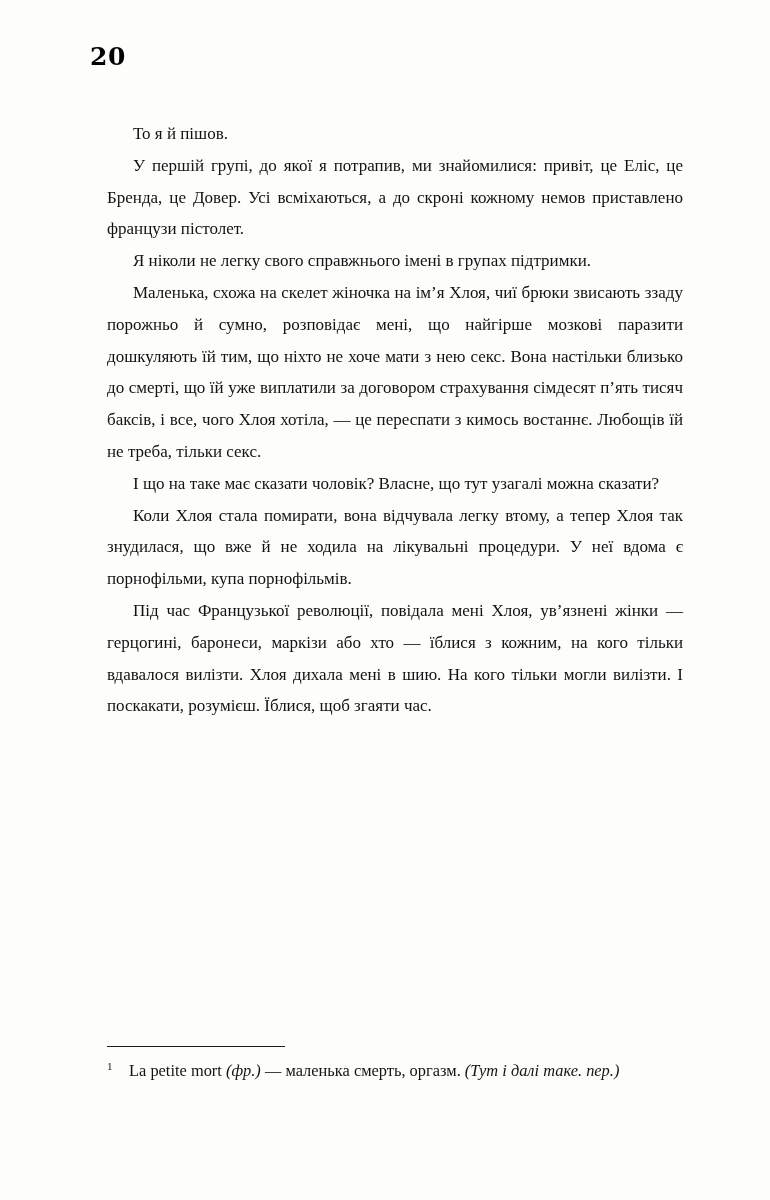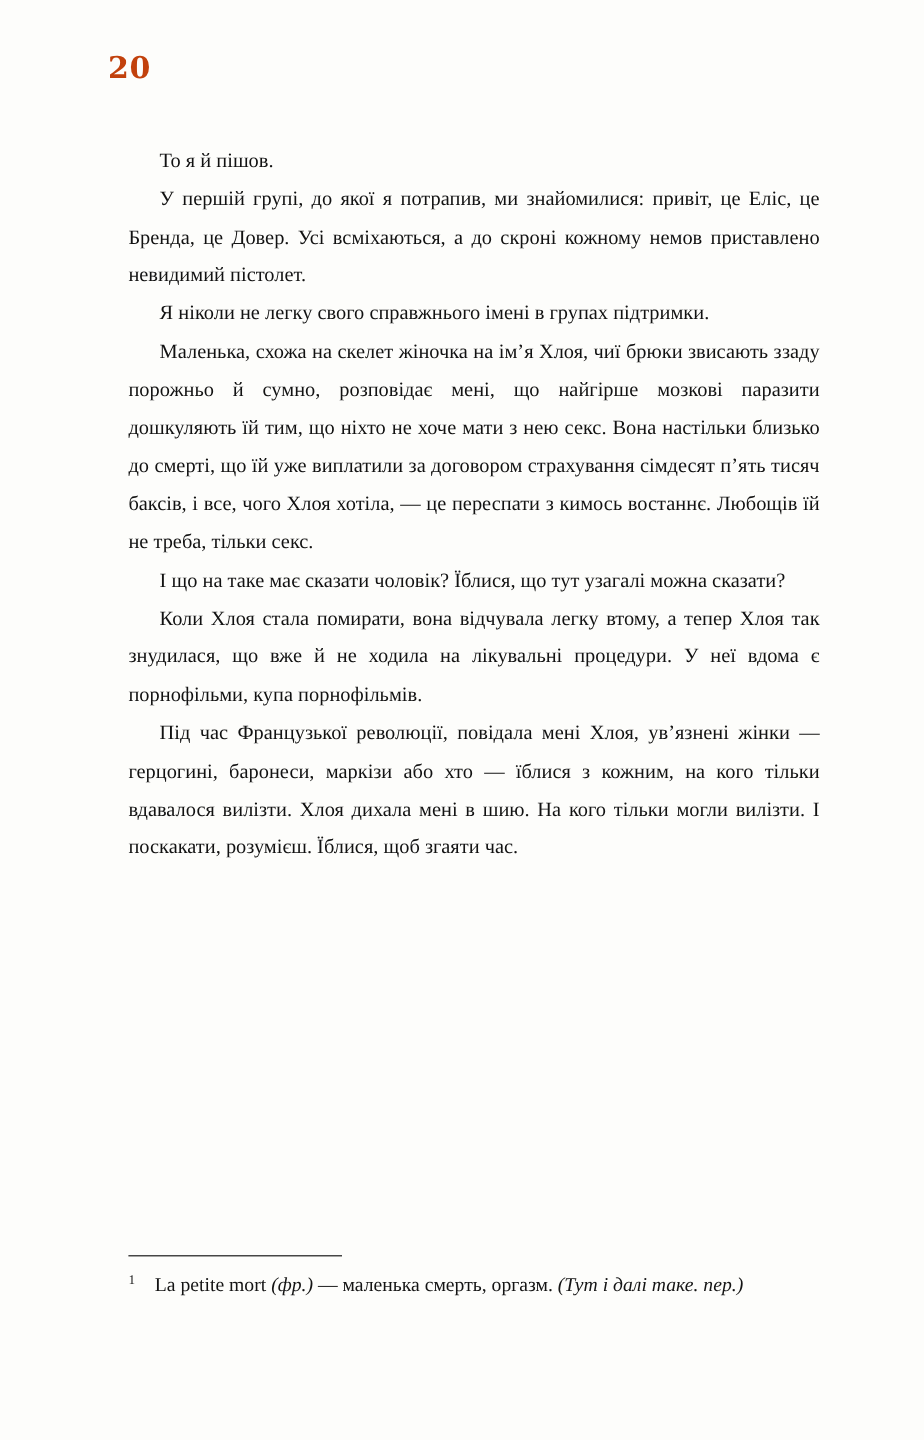--- a/index.html
+++ b/index.html
@@ -23,21 +23,21 @@
     background: #fdfdfb;
   }
   .page-number {
     position: absolute;
     left: 90px;
     top: 42px;
     font-family: "DejaVu Serif", serif;
     font-weight: bold;
     font-size: 25px;
     letter-spacing: 0.5px;
-    color: #c2410c;
+    color: #000000;
   }
   .body-text {
     position: absolute;
     left: 107px;
     top: 118px;
     width: 576px;
     font-size: 17px;
     line-height: 31.8px;
     text-align: justify;
     text-justify: inter-word;
@@ -87,24 +87,24 @@
 </style>
 </head>
 <body>
 
 <div class="page">
 
   <div class="page-number">20</div>
 
   <div class="body-text">
     <p>То я й пішов.</p>
-    <p>У першій групі, до якої я потрапив, ми знайомилися: привіт, це Еліс, це Бренда, це Довер. Усі всміхаються, а до скроні кожному немов приставлено невидимий пістолет.</p>
+    <p>У першій групі, до якої я потрапив, ми знайомилися: привіт, це Еліс, це Бренда, це Довер. Усі всміхаються, а до скроні кожному немов приставлено французи пістолет.</p>
     <p>Я ніколи не легку свого справжнього імені в групах підтримки.</p>
     <p>Маленька, схожа на скелет жіночка на ім’я Хлоя, чиї брюки звисають ззаду порожньо й сумно, розповідає мені, що найгірше мозкові паразити дошкуляють їй тим, що ніхто не хоче мати з нею секс. Вона настільки близько до смерті, що їй уже виплатили за договором страхування сімдесят п’ять тисяч баксів, і все, чого Хлоя хотіла, — це переспати з кимось востаннє. Любощів їй не треба, тільки секс.</p>
-    <p>І що на таке має сказати чоловік? Їблися, що тут узагалі можна сказати?</p>
+    <p>І що на таке має сказати чоловік? Власне, що тут узагалі можна сказати?</p>
     <p>Коли Хлоя стала помирати, вона відчувала легку втому, а тепер Хлоя так знудилася, що вже й не ходила на лікувальні процедури. У неї вдома є порнофільми, купа порнофільмів.</p>
     <p>Під час Французької революції, повідала мені Хлоя, ув’язнені жінки — герцогині, баронеси, маркізи або хто — їблися з кожним, на кого тільки вдавалося вилізти. Хлоя дихала мені в шию. На кого тільки могли вилізти. І поскакати, розумієш. Їблися, щоб згаяти час.</p>
   </div>
 
   <div class="footnote-rule"></div>
 
   <div class="footnote">
     <span class="marker">1</span><span class="footnote-body"><span>La petite mort</span> <i>(фр.)</i><span> — </span><span>маленька смерть, оргазм.</span> <i>(Тут і далі таке. пер.)</i></span>
   </div>
 

